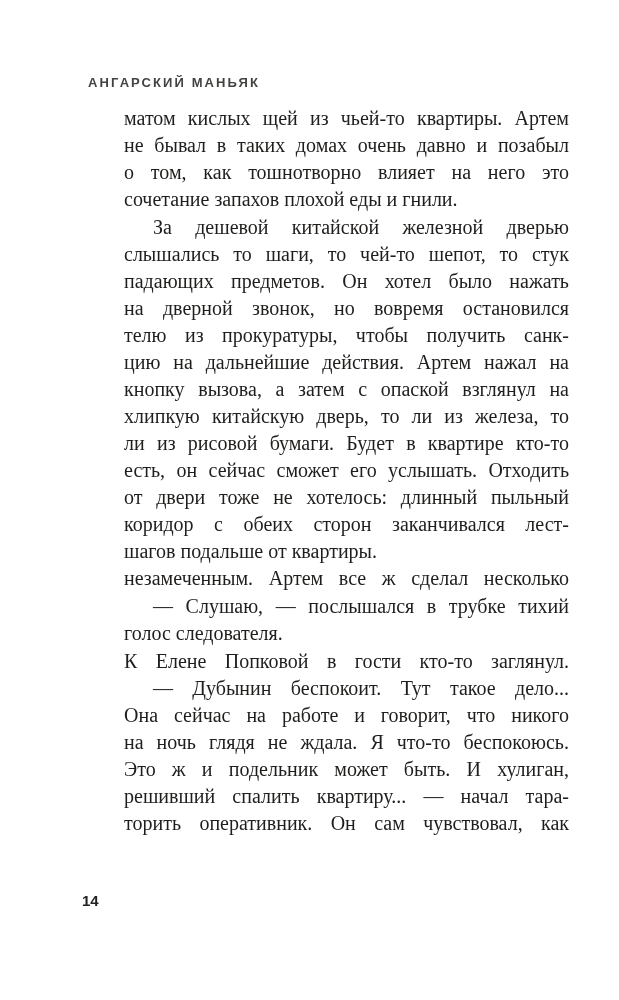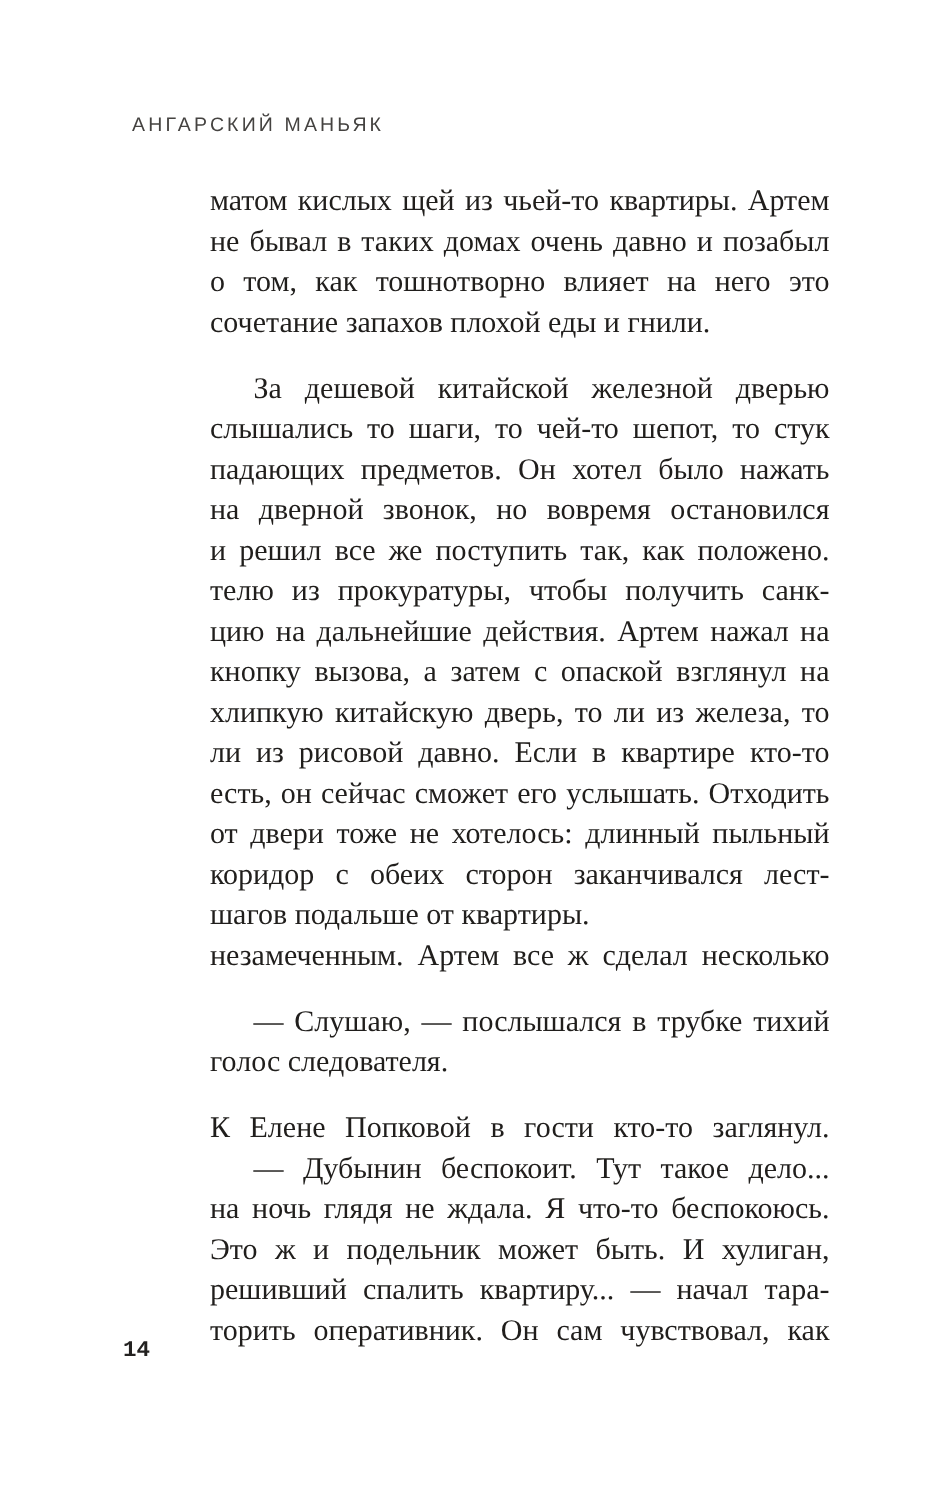--- a/index.html
+++ b/index.html
@@ -14,57 +14,57 @@
     background: #ffffff;
     overflow: hidden;
     font-family: "Liberation Serif", serif;
   }
   .running-header {
     position: absolute;
     left: 88px;
     top: 75px;
     font-family: "Liberation Sans", sans-serif;
     font-size: 13px;
-    font-weight: 400;
+    font-weight: 700;
     letter-spacing: 2.1px;
     color: #454341;
     white-space: nowrap;
   }
   .text-block {
     position: absolute;
     left: 123px;
     top: 104px;
     width: 447px;
     color: #201e1c;
     font-size: 20px;
     line-height: 27px;
   }
   .paragraph {
-    margin: 17px;
+    margin: 1px;
     padding: 0;
   }
   .line {
     height: 27px;
     text-align: justify;
     text-align-last: justify;
     text-justify: inter-word;
     white-space: normal;
     overflow: visible;
   }
   .line.para-end {
     text-align-last: left;
   }
   .line.indent-first {
     text-indent: 29px;
   }
   .page-number {
     position: absolute;
     left: 82px;
     top: 887px;
-    font-family: Liberation Mono, monospace;
+    font-family: Liberation Sans, sans-serif;
     font-size: 15px;
     font-weight: 700;
     line-height: 27px;
     color: #232120;
   }
 </style>
 </head>
 <body>
 
 <div class="page">
@@ -75,39 +75,39 @@
         <div class="line">матом кислых щей из чьей-то квартиры. Артем</div>
         <div class="line">не бывал в таких домах очень давно и позабыл</div>
         <div class="line">о том, как тошнотворно влияет на него это</div>
         <div class="line para-end">сочетание запахов плохой еды и гнили.</div>
       </div>
       <div class="paragraph">
         <div class="line indent-first">За дешевой китайской железной дверью</div>
         <div class="line">слышались то шаги, то чей-то шепот, то стук</div>
         <div class="line">падающих предметов. Он хотел было нажать</div>
         <div class="line">на дверной звонок, но вовремя остановился</div>
-        <div class="line">и решил все же поступить так, как положено.</div>
         <div class="line">телю из прокуратуры, чтобы получить санк-</div>
         <div class="line">цию на дальнейшие действия. Артем нажал на</div>
         <div class="line">кнопку вызова, а затем с опаской взглянул на</div>
         <div class="line">хлипкую китайскую дверь, то ли из железа, то</div>
-        <div class="line">ли из рисовой давно. Если в квартире кто-то</div>
+        <div class="line">ли из рисовой бумаги. Будет в квартире кто-то</div>
         <div class="line">есть, он сейчас сможет его услышать. Отходить</div>
         <div class="line">от двери тоже не хотелось: длинный пыльный</div>
         <div class="line">коридор с обеих сторон заканчивался лест-</div>
         <div class="line para-end">шагов подальше от квартиры.</div>
         <div class="line">незамеченным. Артем все ж сделал несколько</div>
       </div>
       <div class="paragraph">
         <div class="line indent-first">— Слушаю, — послышался в трубке тихий</div>
         <div class="line para-end">голос следователя.</div>
       </div>
       <div class="paragraph">
         <div class="line">К Елене Попковой в гости кто-то заглянул.</div>
         <div class="line indent-first">— Дубынин беспокоит. Тут такое дело...</div>
+        <div class="line">Она сейчас на работе и говорит, что никого</div>
         <div class="line">на ночь глядя не ждала. Я что-то беспокоюсь.</div>
         <div class="line">Это ж и подельник может быть. И хулиган,</div>
         <div class="line">решивший спалить квартиру... — начал тара-</div>
         <div class="line">торить оперативник. Он сам чувствовал, как</div>
       </div>
     </main>
 
   <div class="page-number">14</div>
 </div>
 

